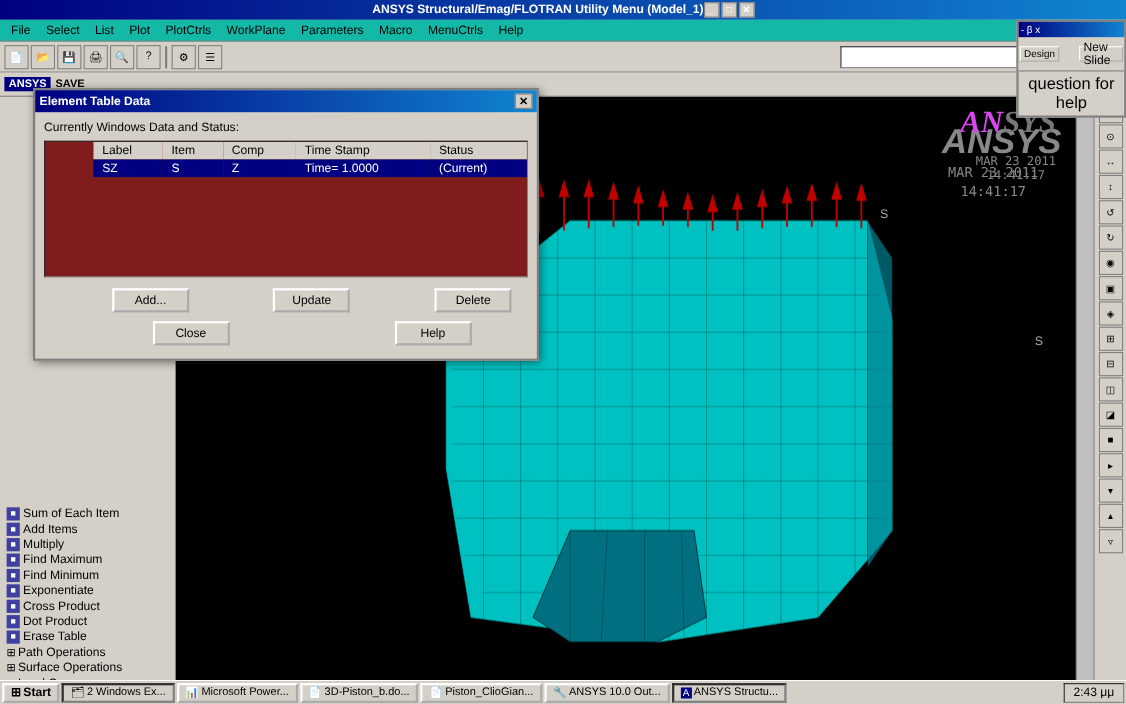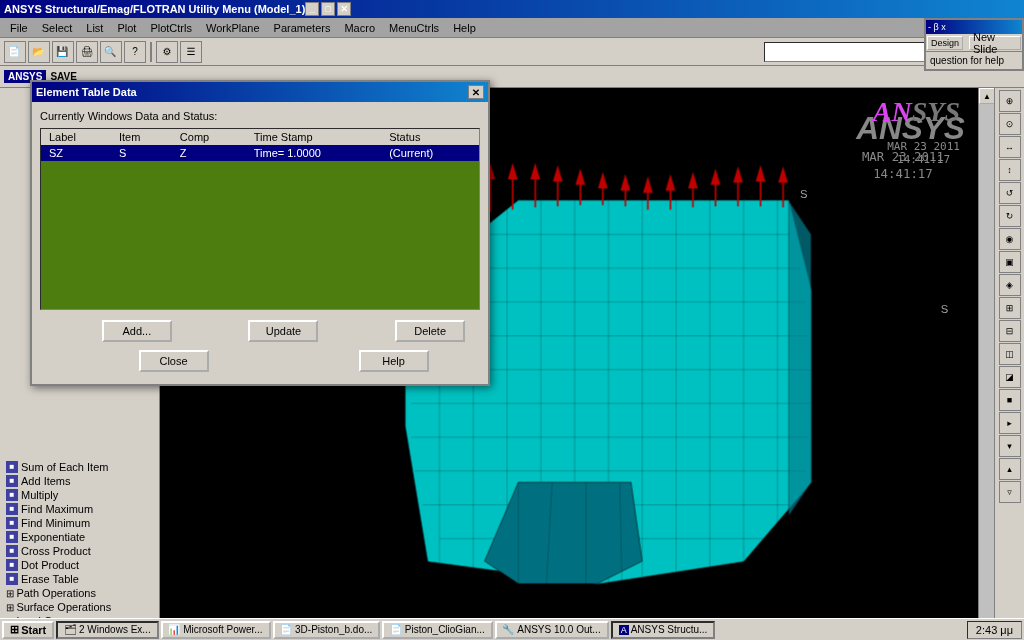--- a/index.html
+++ b/index.html
@@ -5,38 +5,38 @@
     * { margin: 0; padding: 0; box-sizing: border-box; }
     body { width: 1024px; height: 640px; overflow: hidden; font-family: 'Arial', sans-serif; font-size: 11px; background: #d4d0c8; }
 
     
     .title-bar {
       background: linear-gradient(to right, #000080, #1084d0);
       color: white;
       height: 18px;
       display: flex;
       align-items: center;
-      justify-content: flex-start;
+      justify-content: center;
       padding: 0 4px;
       font-size: 11px;
       font-weight: bold;
     }
     .title-bar-buttons { display: flex; gap: 2px; }
     .title-bar-btn {
       width: 14px; height: 14px;
       background: #d4d0c8;
       border: 1px solid #808080;
       font-size: 9px;
       display: flex; align-items: center; justify-content: center;
       cursor: pointer;
     }
 
     
     .menu-bar {
-      background: #a3a3a3;
+      background: #14b8a6;
       height: 20px;
       display: flex;
       align-items: center;
       padding: 0 4px;
       gap: 2px;
       border-bottom: 1px solid #808080;
     }
     .menu-item {
       padding: 2px 6px;
       font-size: 11px;
@@ -196,24 +196,25 @@
       background: #d4d0c8;
     }
     .data-table td {
       padding: 2px 8px;
     }
     .data-table tr.normal td { background: white; color: black; }
     .data-table tr.selected td { background: #000080; color: white; }
 
     .table-container {
       border: 1px inset #808080;
-      height: 182px;
+      height: 124px;
       overflow-y: auto;
-      background: #4d7c0f;
+      background: #7f1d1d;
       margin-bottom: 10px;
+      padding-left: 44px;
     }
 
     .dialog-buttons {
       display: flex;
       justify-content: space-around;
       margin-bottom: 8px;
     }
     .dialog-buttons2 {
       display: flex;
       justify-content: space-around;
@@ -576,21 +577,21 @@
         <button class="dlg-btn">Close</button>
         <button class="dlg-btn">Help</button>
       </div>
     </div>
   </div>
 
   <div style="position:absolute; top:18px; right:0px; width:100px; background:#d4d0c8; border:2px solid #808080;">
     <div style="background:linear-gradient(to right,#000080,#1084d0); color:white; height:14px; font-size:9px; display:flex; align-items:center; justify-content:space-between; padding:0 2px;">
       <span>- β x</span>
     </div>
-    <div style="height:18px; background:#d4d0c8; display:flex; align-items:center; padding:1px; gap:6px; border-bottom:1px solid #808080;">
+    <div style="height:31px; background:#d4d0c8; display:flex; align-items:center; padding:1px; gap:18px; border-bottom:1px solid #808080;">
       <span style="font-size:9px; padding:0 3px; background:#d4d0c8; border:1px outset white; cursor:pointer; height:14px; display:flex; align-items:center;">Design</span>
       <span style="font-size:11px; padding:0 3px; background:#d4d0c8; border:1px outset white; cursor:pointer; height:14px; display:flex; align-items:center;">New Slide</span>
     </div>
-    <div style="padding:3px 4px; font-size:10px;">
+    <div style="padding:3px 4px; font-size:15px;text-align:center;">
       <span>question for help</span>
     </div>
   </div>
 </div>
 
 </body></html>

